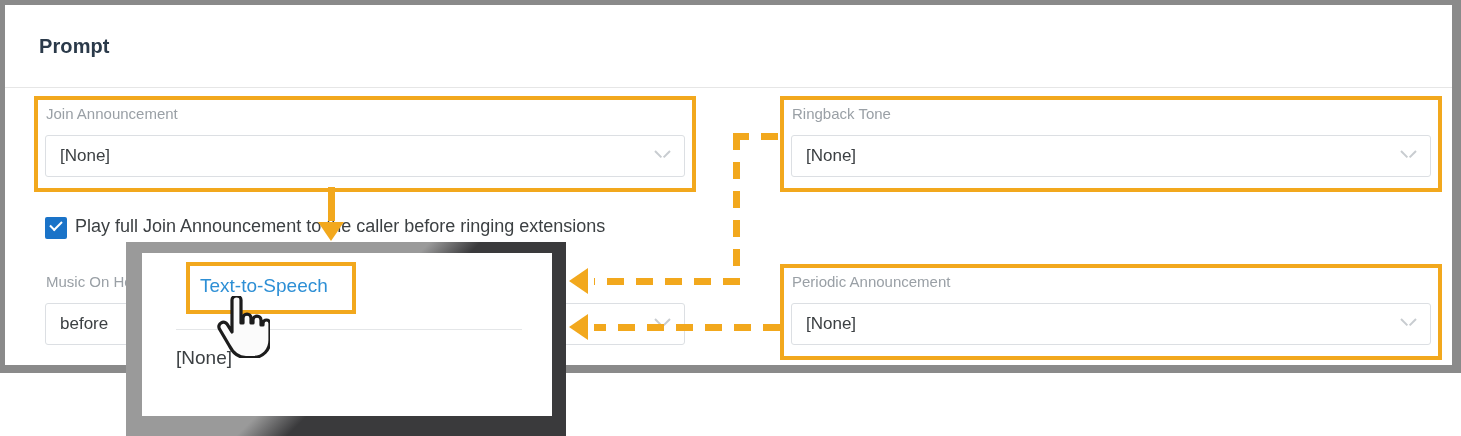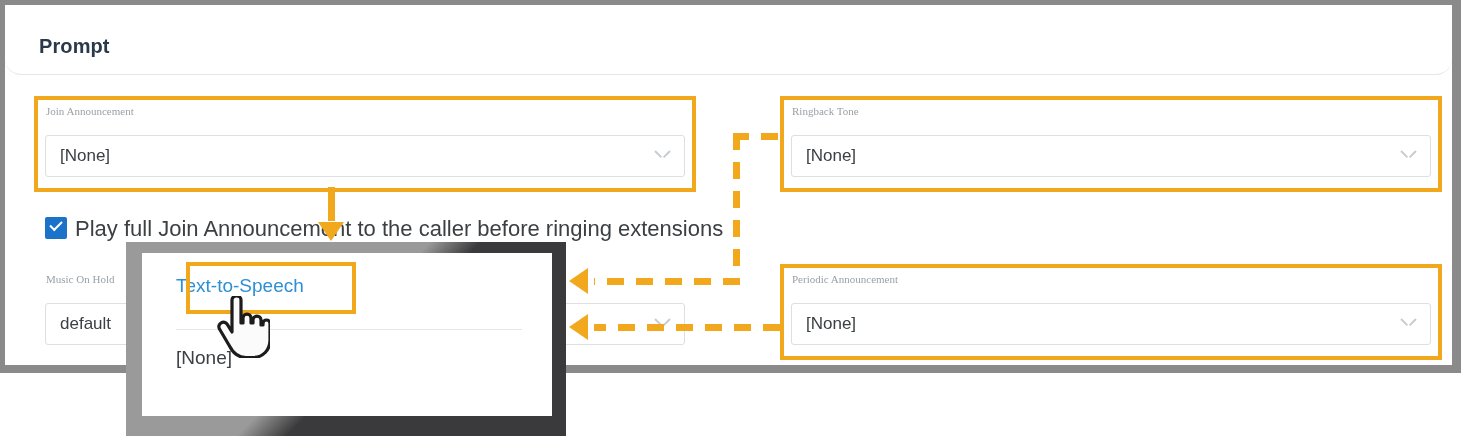--- a/index.html
+++ b/index.html
@@ -18,36 +18,35 @@
     border-left:5px solid #8a8a8a;
     border-right:9px solid #8a8a8a;
     border-bottom:8px solid #8a8a8a;
     background:#ffffff;
   }
   #card{
     position:absolute;left:0;top:0;right:0;bottom:0;
     background:#ffffff;
   }
   #card-header{
-    position:absolute;left:0;top:0;right:0;height:70px;
+    position:absolute;left:0;top:0;right:0;height:83px;
     border-bottom:1px solid #e6e6e6;
     box-sizing:border-box;
-    border-radius:16px;
   }
   #page-title{
     position:absolute;left:34px;top:30px;
     font-size:20px;font-weight:bold;color:#2b3a4a;
     letter-spacing:.1px;
   }
 
   
   .field{position:absolute;box-sizing:border-box;}
   .field .flabel{
     position:absolute;left:12px;top:9px;
-    font-size:11px;color:#9aa0a6;white-space:nowrap;font-family:Liberation Serif, serif;
+    font-size:15px;color:#9aa0a6;white-space:nowrap;
   }
   .select{
     position:absolute;left:11px;right:11px;top:39px;height:42px;
     box-sizing:border-box;
     border:1px solid #dcdfe3;border-radius:3px;background:#fff;
   }
   .select .sval{
     position:absolute;left:14px;top:10px;
     font-size:17px;color:#3c4043;white-space:nowrap;
   }
@@ -72,21 +71,21 @@
     position:absolute;left:0;top:0;width:22px;height:22px;
     background:#1a73c8;border-radius:2px;
   }
   #checkbox .tick{
     position:absolute;left:5px;top:4px;width:10px;height:5px;
     border-left:2.6px solid #fff;border-bottom:2.6px solid #fff;
     transform:rotate(-45deg);
   }
   #checkbox-label{
     position:absolute;left:30px;top:-1px;
-    font-size:22px;color:#3c4043;white-space:nowrap;
+    font-size:18px;color:#3c4043;white-space:nowrap;
   }
 
   
   .dash-h{
     position:absolute;height:7px;
     background:repeating-linear-gradient(to right,#f2a81d 0 17px,rgba(0,0,0,0) 17px 29px);
   }
   .dash-h.rtl{
     background:repeating-linear-gradient(to left,#f2a81d 0 17px,rgba(0,0,0,0) 17px 29px);
   }
@@ -119,21 +118,21 @@
   }
   #dropdown-panel{
     position:absolute;left:16px;top:11px;width:410px;height:163px;
     background:#ffffff;
   }
   .dd-item{
     position:absolute;left:0;width:100%;
     font-size:19px;color:#3c4043;
   }
   .dd-item .txt{position:absolute;left:34px;white-space:nowrap;}
-  #dd-item-tts{top:22px;height:34px;}
+  #dd-item-tts{top:22px;height:34px;margin-left:24px;}
   #dd-item-tts .txt{top:0;color:#2d8fd5;}
   #dd-divider{
     position:absolute;left:34px;top:76px;width:346px;height:1px;background:#e4e6e8;
   }
   #dd-item-none{top:94px;height:30px;}
   #dd-item-wav{top:145px;height:30px;}
   #dd-hl{
     position:absolute;left:44px;top:9px;width:170px;height:52px;
     box-sizing:border-box;border:4px solid #f2a81d;
   }
@@ -172,21 +171,21 @@
     <div id="checkbox-row">
       <div id="checkbox">
         <span class="tick"></span>
       </div>
       <div id="checkbox-label">Play full Join Announcement to the caller before ringing extensions</div>
     </div>
 
     <div class="field" style="left:29px;top:259px;width:662px;height:96px;">
       <div class="flabel">Music On Hold</div>
       <div class="select">
-        <div class="sval">default</div>
+        <div class="sval">before</div>
         <span class="chev"></span>
       </div>
     </div>
 
     <div class="field" style="left:775px;top:259px;width:662px;height:96px;padding-left:40px;">
       <div class="flabel">Periodic Announcement</div>
       <div class="select">
         <div class="sval">[None]</div>
         <span class="chev"></span>
       </div>

